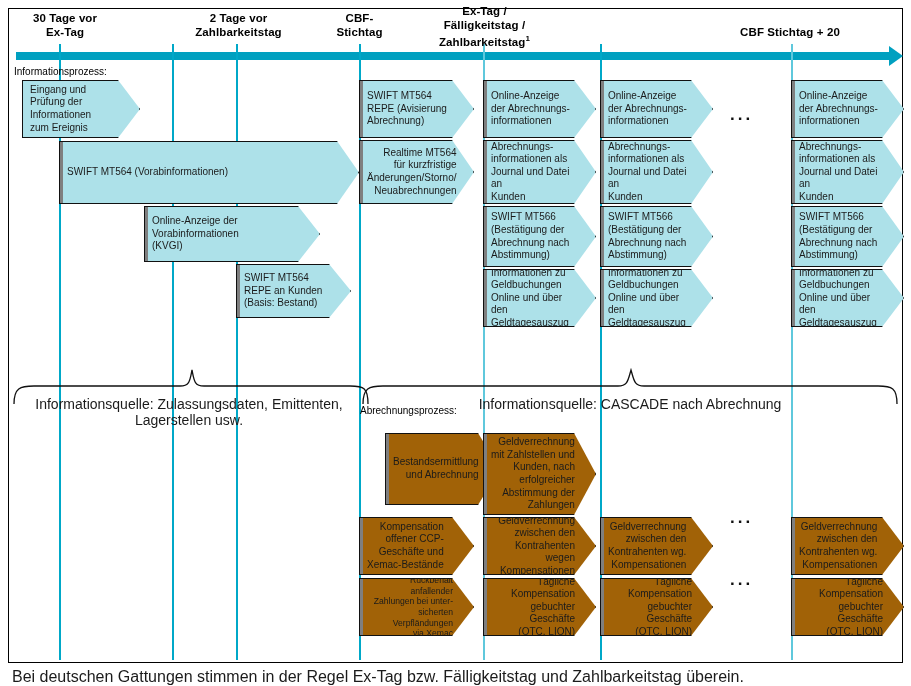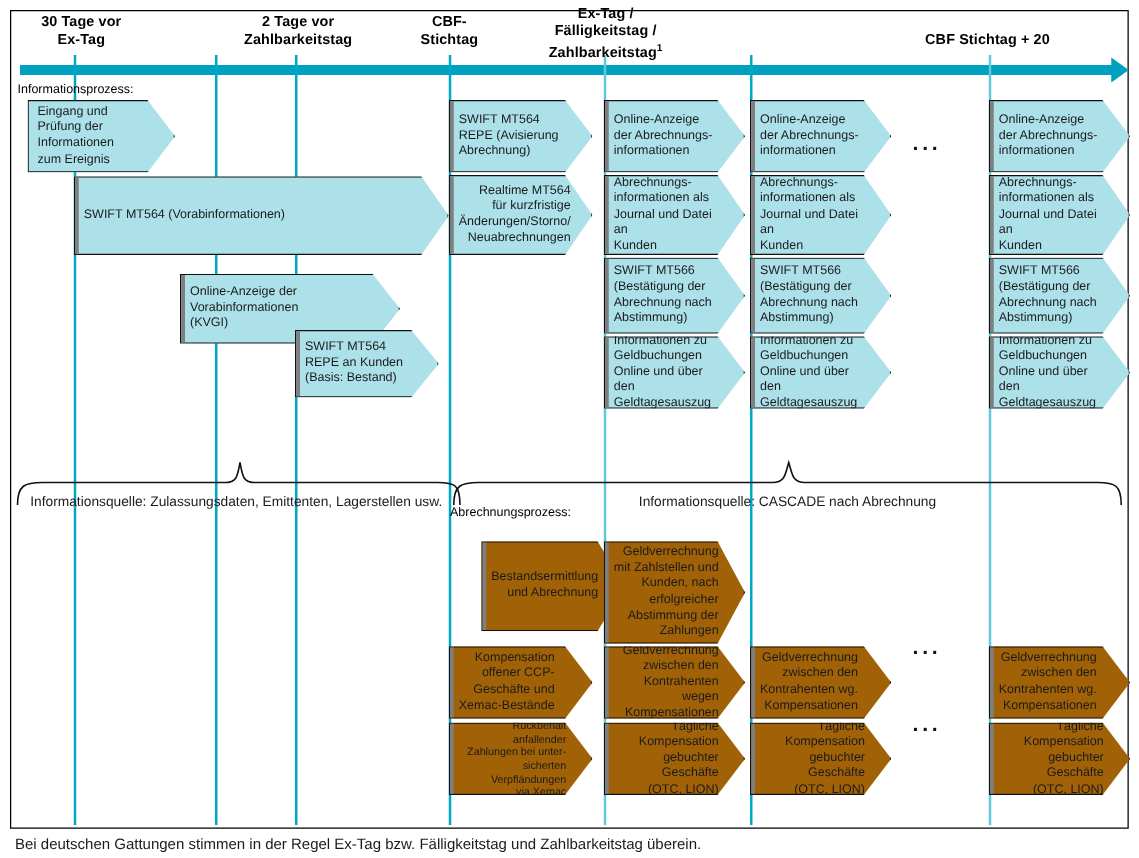--- a/index.html
+++ b/index.html
@@ -46,30 +46,30 @@
   .chev.gray{background:#a16207;text-align:right;}
   .chev.small{font-size:8.6px;line-height:10.6px;}
   
   .chev::before{
     content:"";position:absolute;left:0;top:0;bottom:0;width:3px;background:#7f7f7f;
   }
   .chev.noedge::before{display:none;}
   
   .brace{position:absolute;}
   .srctext{
-    position:absolute;font-size:11px;color:#1b1b1b;text-align:center;
+    position:absolute;font-size:14px;color:#1b1b1b;text-align:center;
   }
   
   .dots{
     position:absolute;font-size:17px;font-weight:bold;color:#111;letter-spacing:3px;
     line-height:10px;
   }
   
   .footnote{
-    position:absolute;left:12px;top:668px;font-size:12px;color:#1b1b1b;
+    position:absolute;left:12px;top:668px;font-size:16px;color:#1b1b1b;
   }
 </style>
 </head>
 <body>
 
 <div id="root">
 
   <div class="frame"></div>
 
   <div class="axis"></div>
@@ -112,21 +112,21 @@
   <div class="caption" style="left:14px;top:66px;">Informationsprozess:</div>
   <div class="caption" style="left:360px;top:405px;">Abrechnungsprozess:</div>
 
   <div class="chev blue noedge" style="left:22px;top:80px;width:118px;height:58px;">Eingang und
 Prüfung der
 Informationen
 zum Ereignis</div>
 
   <div class="chev blue" style="left:59px;top:141px;width:300px;height:63px;">SWIFT MT564 (Vorabinformationen)</div>
 
-  <div class="chev blue" style="left:144px;top:206px;width:176px;height:56px;margin-top:13px;">Online-Anzeige der Vorabinformationen
+  <div class="chev blue" style="left:144px;top:206px;width:176px;height:56px;">Online-Anzeige der Vorabinformationen
 (KVGI)</div>
 
   <div class="chev blue" style="left:236px;top:264px;width:115px;height:54px;">SWIFT MT564
 REPE an Kunden
 (Basis: Bestand)</div>
 
   <div class="chev blue" style="left:359px;top:80px;width:115px;height:58px;">SWIFT MT564
 REPE (Avisierung
 Abrechnung)</div>
   <div class="chev blue" style="left:359px;top:140px;width:115px;height:64px;text-align:right;">Realtime MT564

